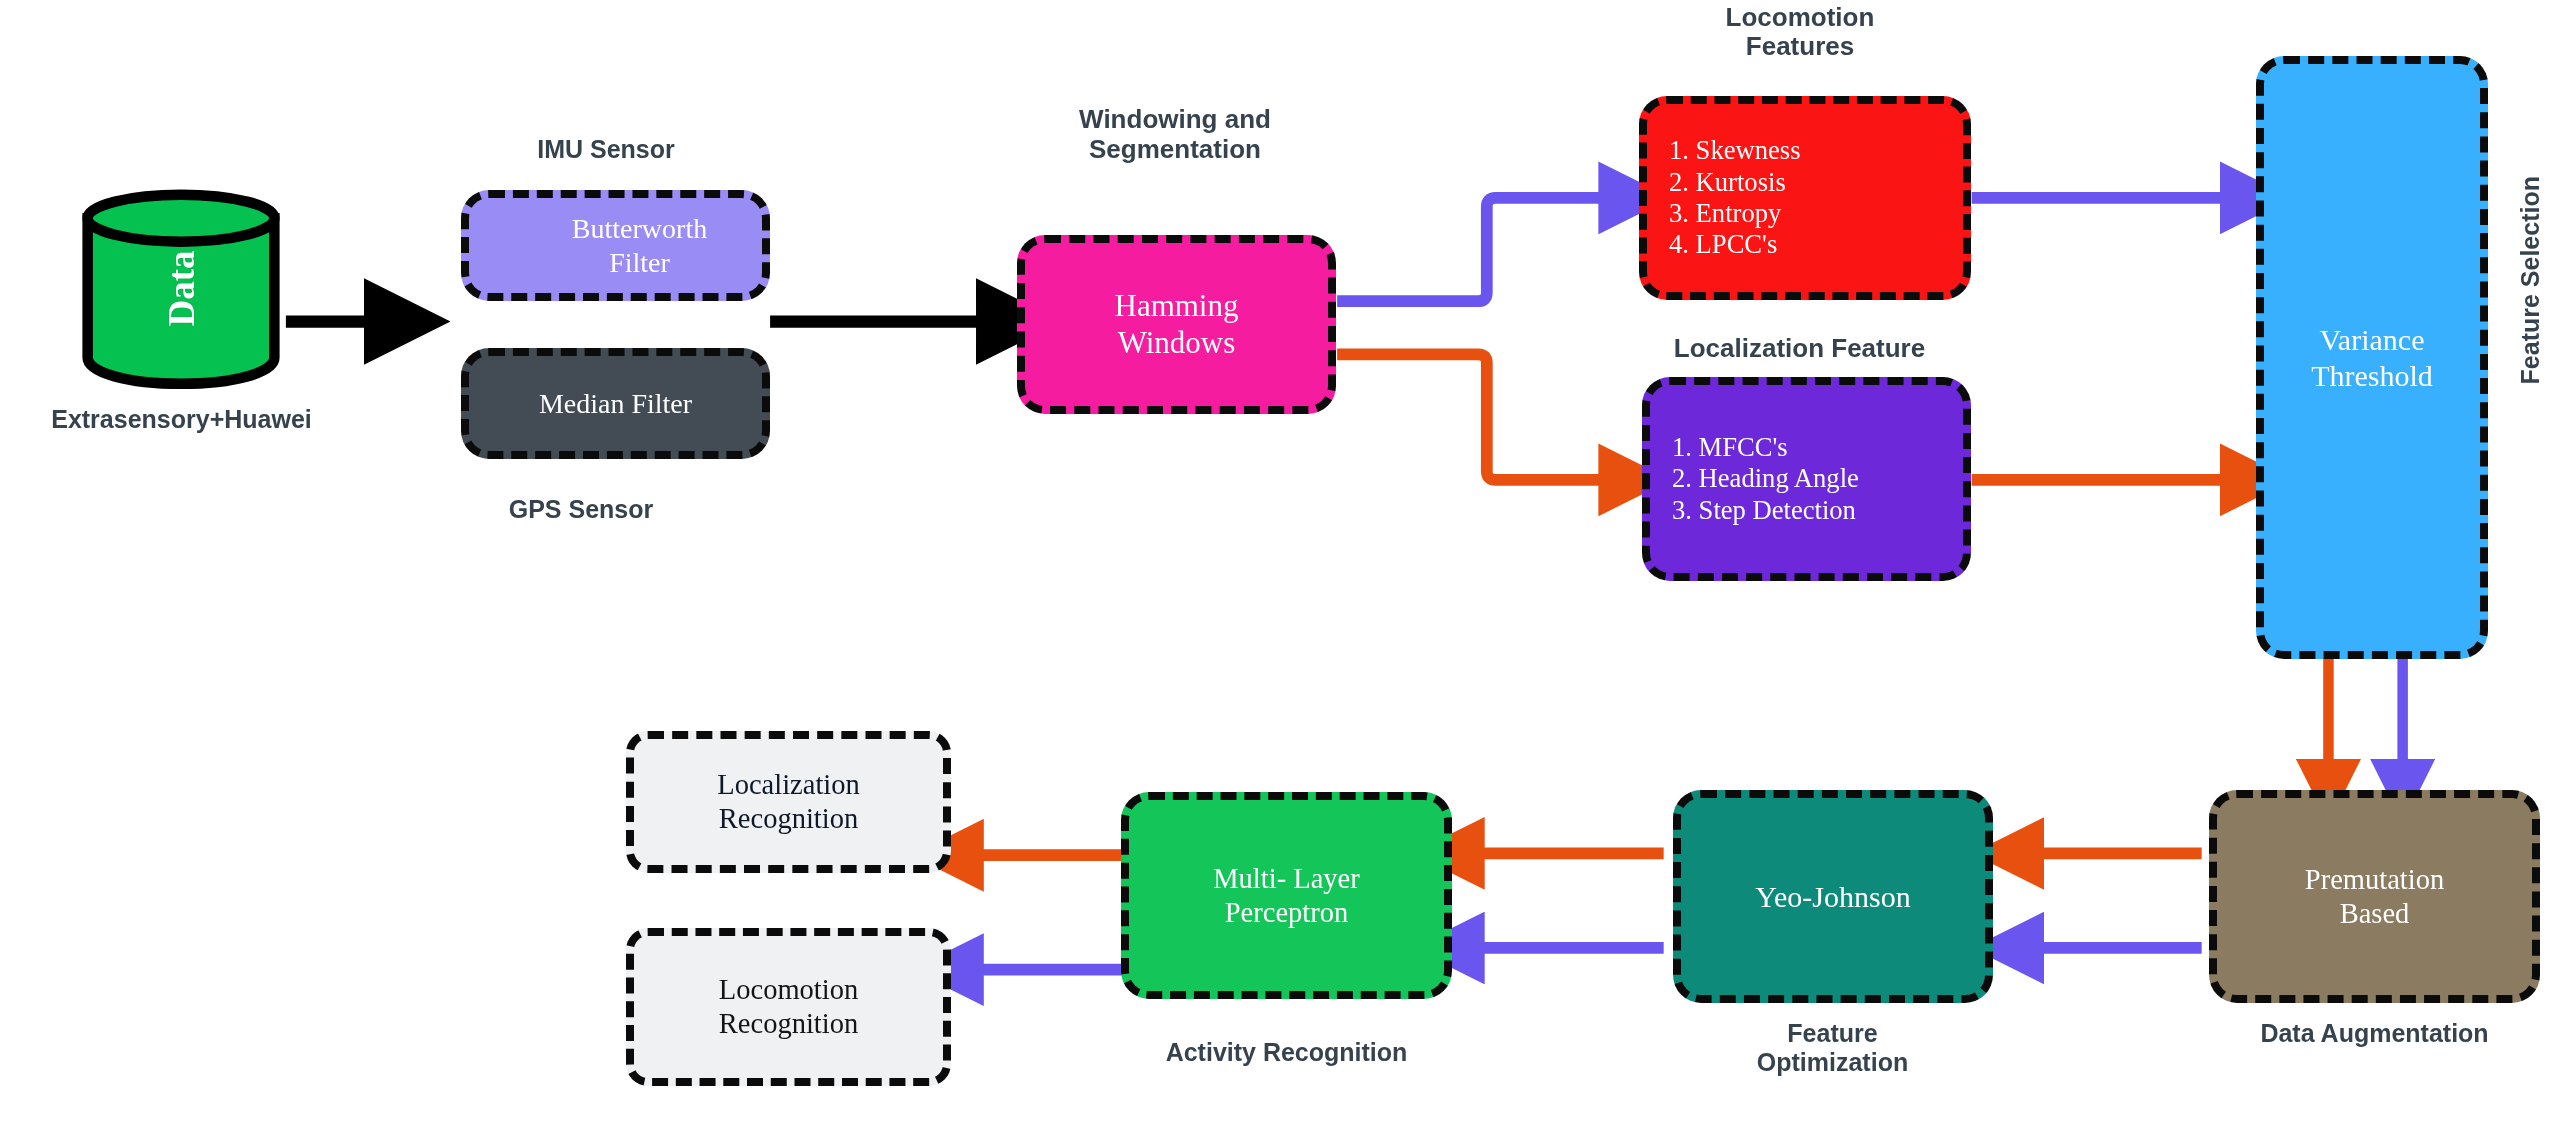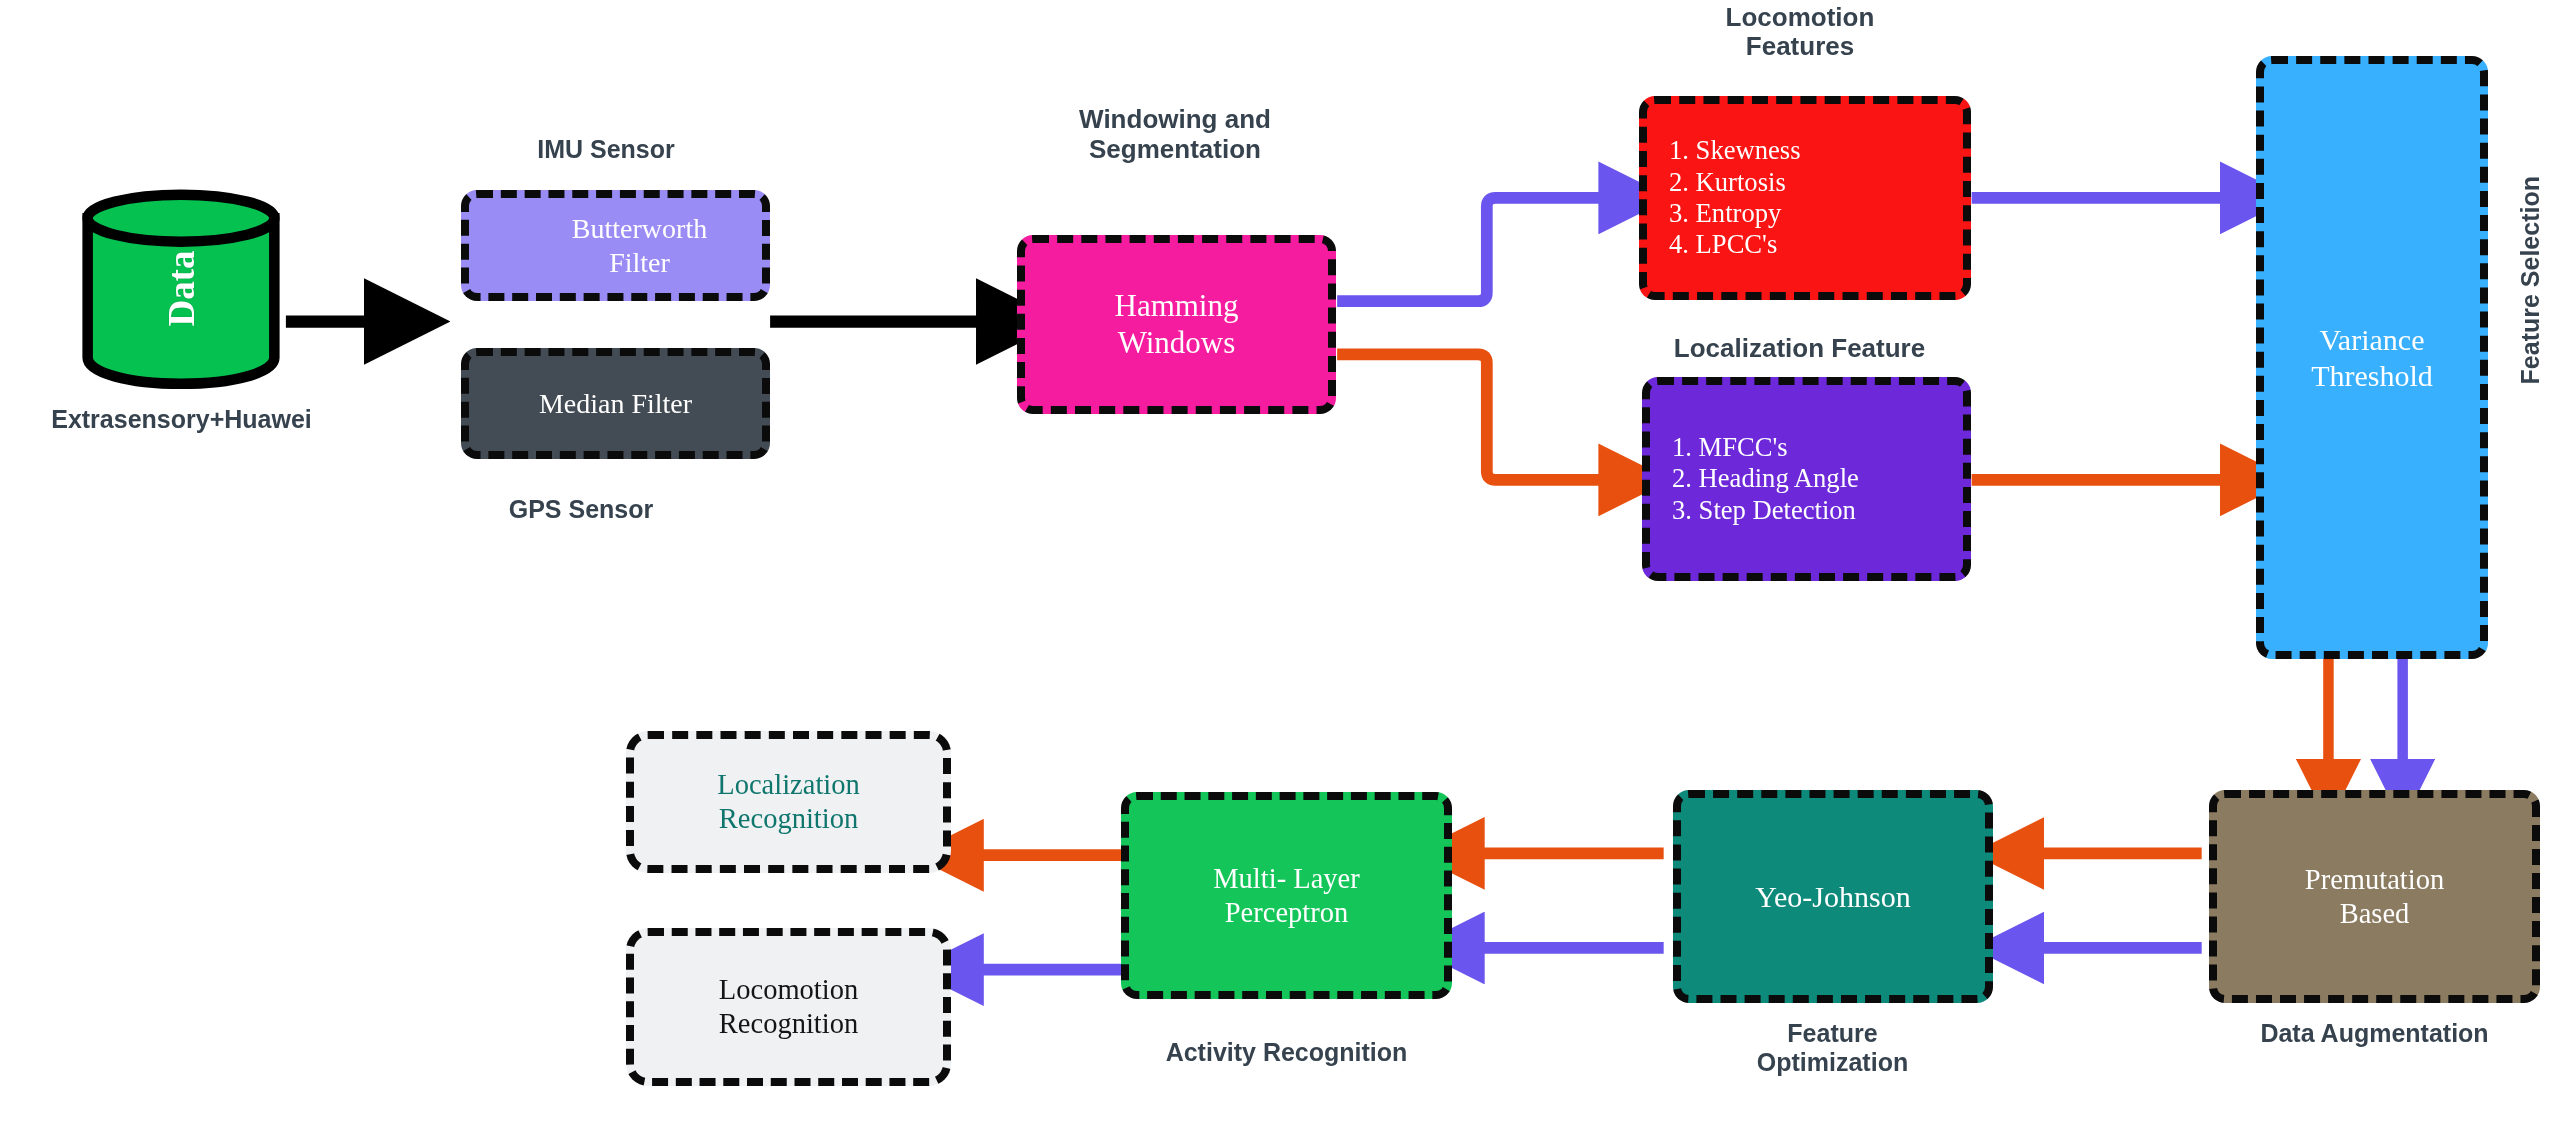--- a/index.html
+++ b/index.html
@@ -2,21 +2,21 @@
 <html style="font-size:10px"><head>
 <meta charset="utf-8">
 <style>
   html,body{margin:0;padding:0;background:#ffffff;}
   body{width:2576px;height:1123px;position:relative;overflow:hidden;
        font-family:"Liberation Sans",sans-serif;}
   #stage{position:absolute;left:0;top:0;width:2576px;height:1123px;}
 
   
   .node{position:absolute;box-sizing:border-box;border:8.7px dashed #0b0b0b;
-        border-radius:16px;display:flex;flex-direction:column;
+        border-radius:28px;display:flex;flex-direction:column;
         align-items:center;justify-content:center;text-align:center;
         font-family:"Liberation Serif",serif;color:#ffffff;line-height:1.18;}
   .node .ln{display:block;}
 
   
   .node.listbox{align-items:flex-start;justify-content:center;text-align:left;
                 padding-left:22px;}
   .node.listbox .ln{display:block;white-space:nowrap;}
 
   
@@ -148,21 +148,21 @@
   <div class="cap" style="left:1664px;top:1019px;width:337px;font-size:25px;">Feature
 Optimization</div>
 
   <div class="node" style="left:1121px;top:792px;width:331px;height:207px;background:#14C65A;font-size:28.5px;">
     <span class="ln">Multi- Layer</span>
     <span class="ln">Perceptron</span>
   </div>
   <div class="cap" style="left:1107px;top:1038px;width:359px;font-size:25px;">Activity Recognition</div>
 
   <div class="node" style="left:626px;top:731px;width:325px;height:142px;background:#EFF1F2;
-              color:#0f766e;font-size:28.5px;border-radius:22px;">
+              color:#0f172a;font-size:28.5px;border-radius:22px;">
     <span class="ln">Localization</span>
     <span class="ln">Recognition</span>
   </div>
 
   <div class="node" style="left:626px;top:928px;width:325px;height:158px;background:#EFF1F2;
               color:#151515;font-size:28.5px;border-radius:22px;">
     <span class="ln">Locomotion</span>
     <span class="ln">Recognition</span>
   </div>
 

